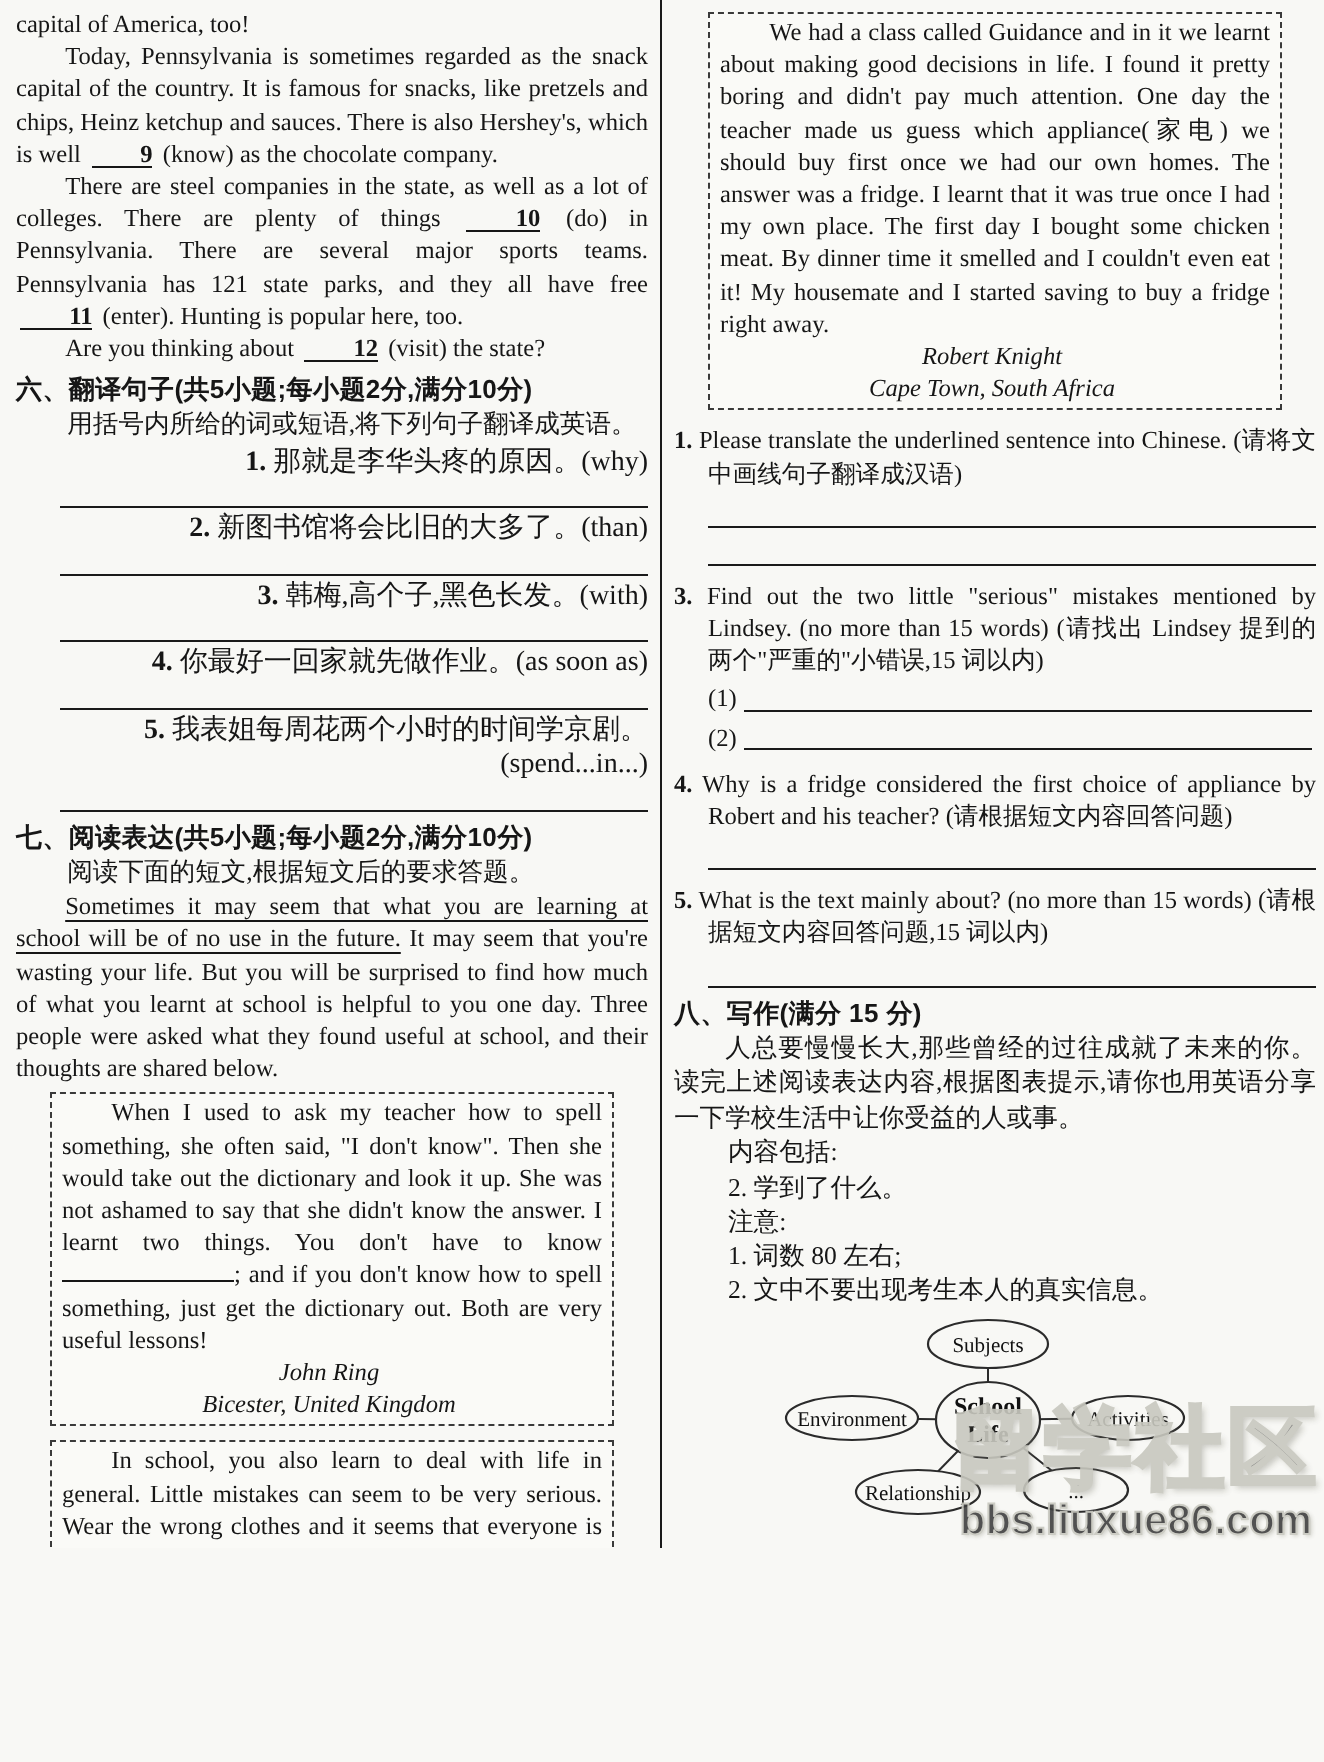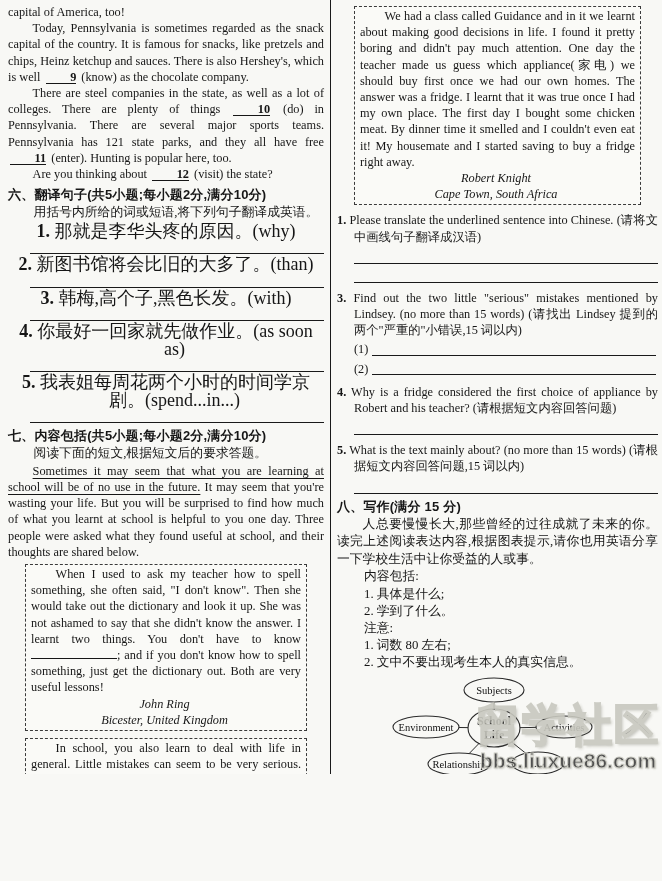--- a/index.html
+++ b/index.html
@@ -8,21 +8,21 @@
   .col{box-sizing:border-box;font-size:12.3px;line-height:16.2px;text-align:justify}
   .col-left{width:331px;padding:4px 6px 0 8px;border-right:1.6px solid #1a1a1a}
   .col-right{width:331px;padding:2px 4px 0 6px}
   p{margin:0}
   .ind{text-indent:2em}
   .sec-title{font-family:"Liberation Sans","DejaVu Sans",sans-serif;font-weight:700;font-size:13px;line-height:19px;letter-spacing:.2px;margin-top:3px;text-align:left}
   .instr{text-indent:2em;font-size:12.8px;line-height:17.5px}
   .bnum{display:inline-block;min-width:30px;text-align:center;font-weight:700;border-bottom:1.2px solid #161616;line-height:12px;margin:0 2px}
   .blank-long{display:inline-block;width:86px;border-bottom:1.2px solid #161616;height:11px}
   .ul-sent{text-decoration:underline;text-underline-offset:2.5px}
-  .titem{font-size:18px;line-height:17.5px;padding-left:17px;text-indent:-17px;margin-top:1px;text-align:center}
+  .titem{font-size:14px;line-height:17.5px;padding-left:17px;text-indent:-17px;margin-top:1px;text-align:right}
   .no{font-weight:700}
   .ansline{border-bottom:1.2px solid #1a1a1a;height:11px;margin:2px 0 2px 22px}
   .dbox{border:1.3px dashed #3a3a3a;padding:1px 5px 2px;margin:4px 17px 7px;background:#fafaf7}
   .sig{text-align:center;font-style:italic;padding-right:3px}
   .qitem{padding-left:17px;text-indent:-17px;margin-top:7px}
   .q-ans{border-bottom:1.2px solid #1a1a1a;height:13px;margin:5px 0 2px 17px}
   .sub{display:flex;margin:3px 0 0 17px}
   .sub .lbl{white-space:nowrap}
   .sub .sline{flex:1;border-bottom:1.2px solid #1a1a1a;margin:0 2px 2px 4px}
   .wintro{font-size:12.8px;line-height:17.6px}
@@ -72,21 +72,21 @@
     <div class="ansline"></div>
     <div class="titem"><span class="no">2.</span> <span>新图书馆将会比旧的大多了。(than)</span></div>
     <div class="ansline"></div>
     <div class="titem"><span class="no">3.</span> <span>韩梅,高个子,黑色长发。(with)</span></div>
     <div class="ansline"></div>
     <div class="titem"><span class="no">4.</span> <span>你最好一回家就先做作业。(as soon as)</span></div>
     <div class="ansline"></div>
     <div class="titem"><span class="no">5.</span> <span>我表姐每周花两个小时的时间学京剧。(spend...in...)</span></div>
     <div class="ansline"></div>
 
-    <div class="sec-title">七、内容包括(共5小题;每小题2分,满分10分)</div>
+    <div class="sec-title">七、阅读表达(共5小题;每小题2分,满分10分)</div>
     <p class="instr">阅读下面的短文,根据短文后的要求答题。</p>
 
     <p class="ind">
       <span class="ul-sent">Sometimes it may seem that what you are learning at school will be of no use in the future.</span>
       <span>It may seem that you're wasting your life. But you will be surprised to find how much of what you learnt at school is helpful to you one day. Three people were asked what they found useful at school, and their thoughts are shared below.</span>
     </p>
 
     <div class="dbox">
       <p class="ind">
         <span>When I used to ask my teacher how to spell something, she often said, "I don't know". Then she would take out the dictionary and look it up. She was not ashamed to say that she didn't know the answer. I learnt two things. You don't have to know</span>
@@ -130,21 +130,20 @@
     <div class="qitem"><span class="no">4.</span> <span>Why is a fridge considered the first choice of appliance by Robert and his teacher? (请根据短文内容回答问题)</span></div>
     <div class="q-ans"></div>
 
     <div class="qitem"><span class="no">5.</span> <span>What is the text mainly about? (no more than 15 words) (请根据短文内容回答问题,15 词以内)</span></div>
     <div class="q-ans"></div>
 
     <div class="sec-title">八、写作(满分 15 分)</div>
     <p class="ind wintro">人总要慢慢长大,那些曾经的过往成就了未来的你。读完上述阅读表达内容,根据图表提示,请你也用英语分享一下学校生活中让你受益的人或事。</p>
 
     <div class="wlist">内容包括:</div>
-    <div class="wlist">1. 具体是什么;</div>
     <div class="wlist">2. 学到了什么。</div>
     <div class="wlist">注意:</div>
     <div class="wlist">1. 词数 80 左右;</div>
     <div class="wlist">2. 文中不要出现考生本人的真实信息。</div>
 
     <svg class="mindmap" width="215" height="112" viewBox="0 0 215 112">
       <g stroke="#2b2b2b" stroke-width="1">
         <line x1="105" y1="51" x2="105" y2="13"></line>
         <line x1="105" y1="51" x2="37" y2="50"></line>
         <line x1="105" y1="51" x2="175" y2="50"></line>

